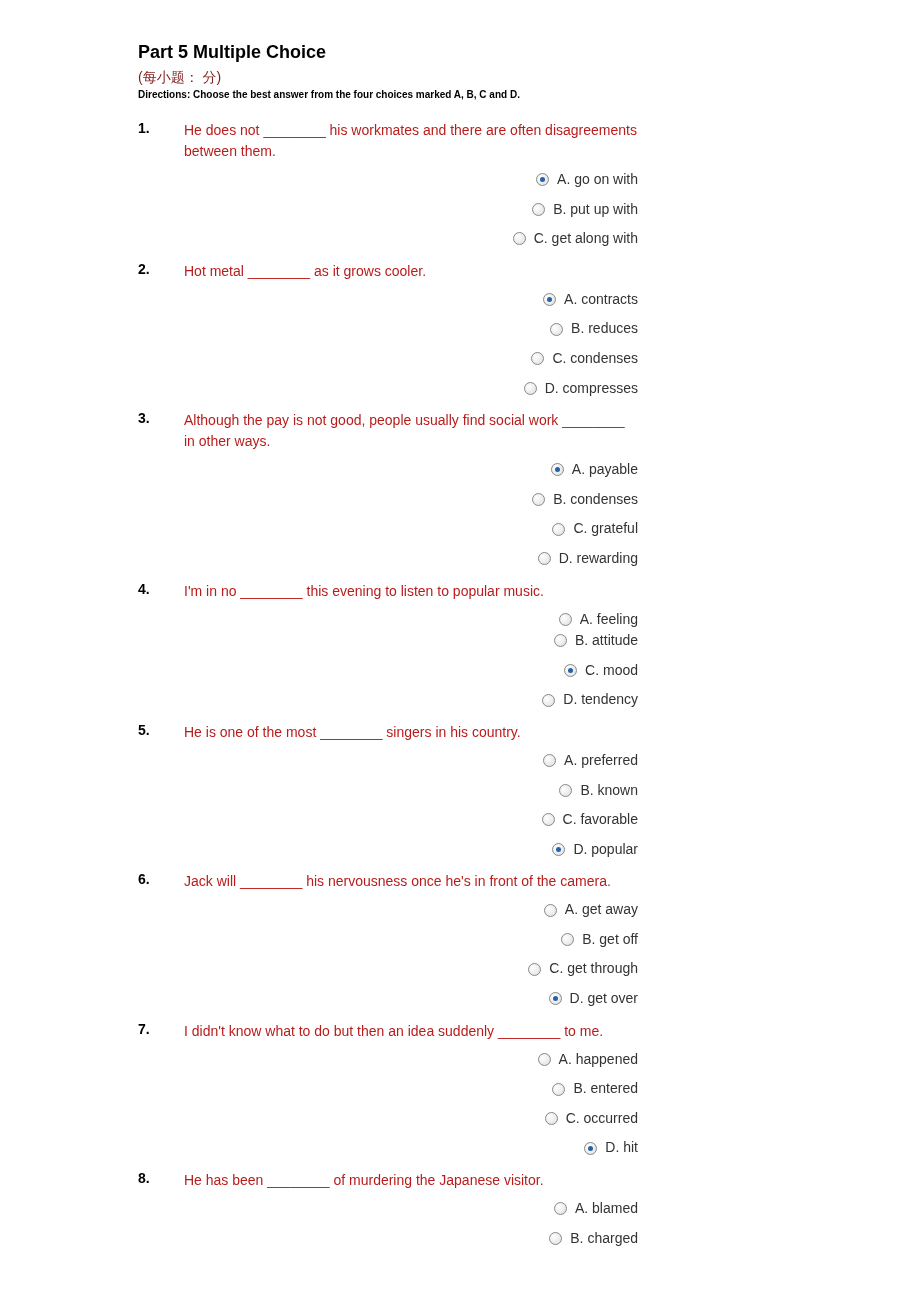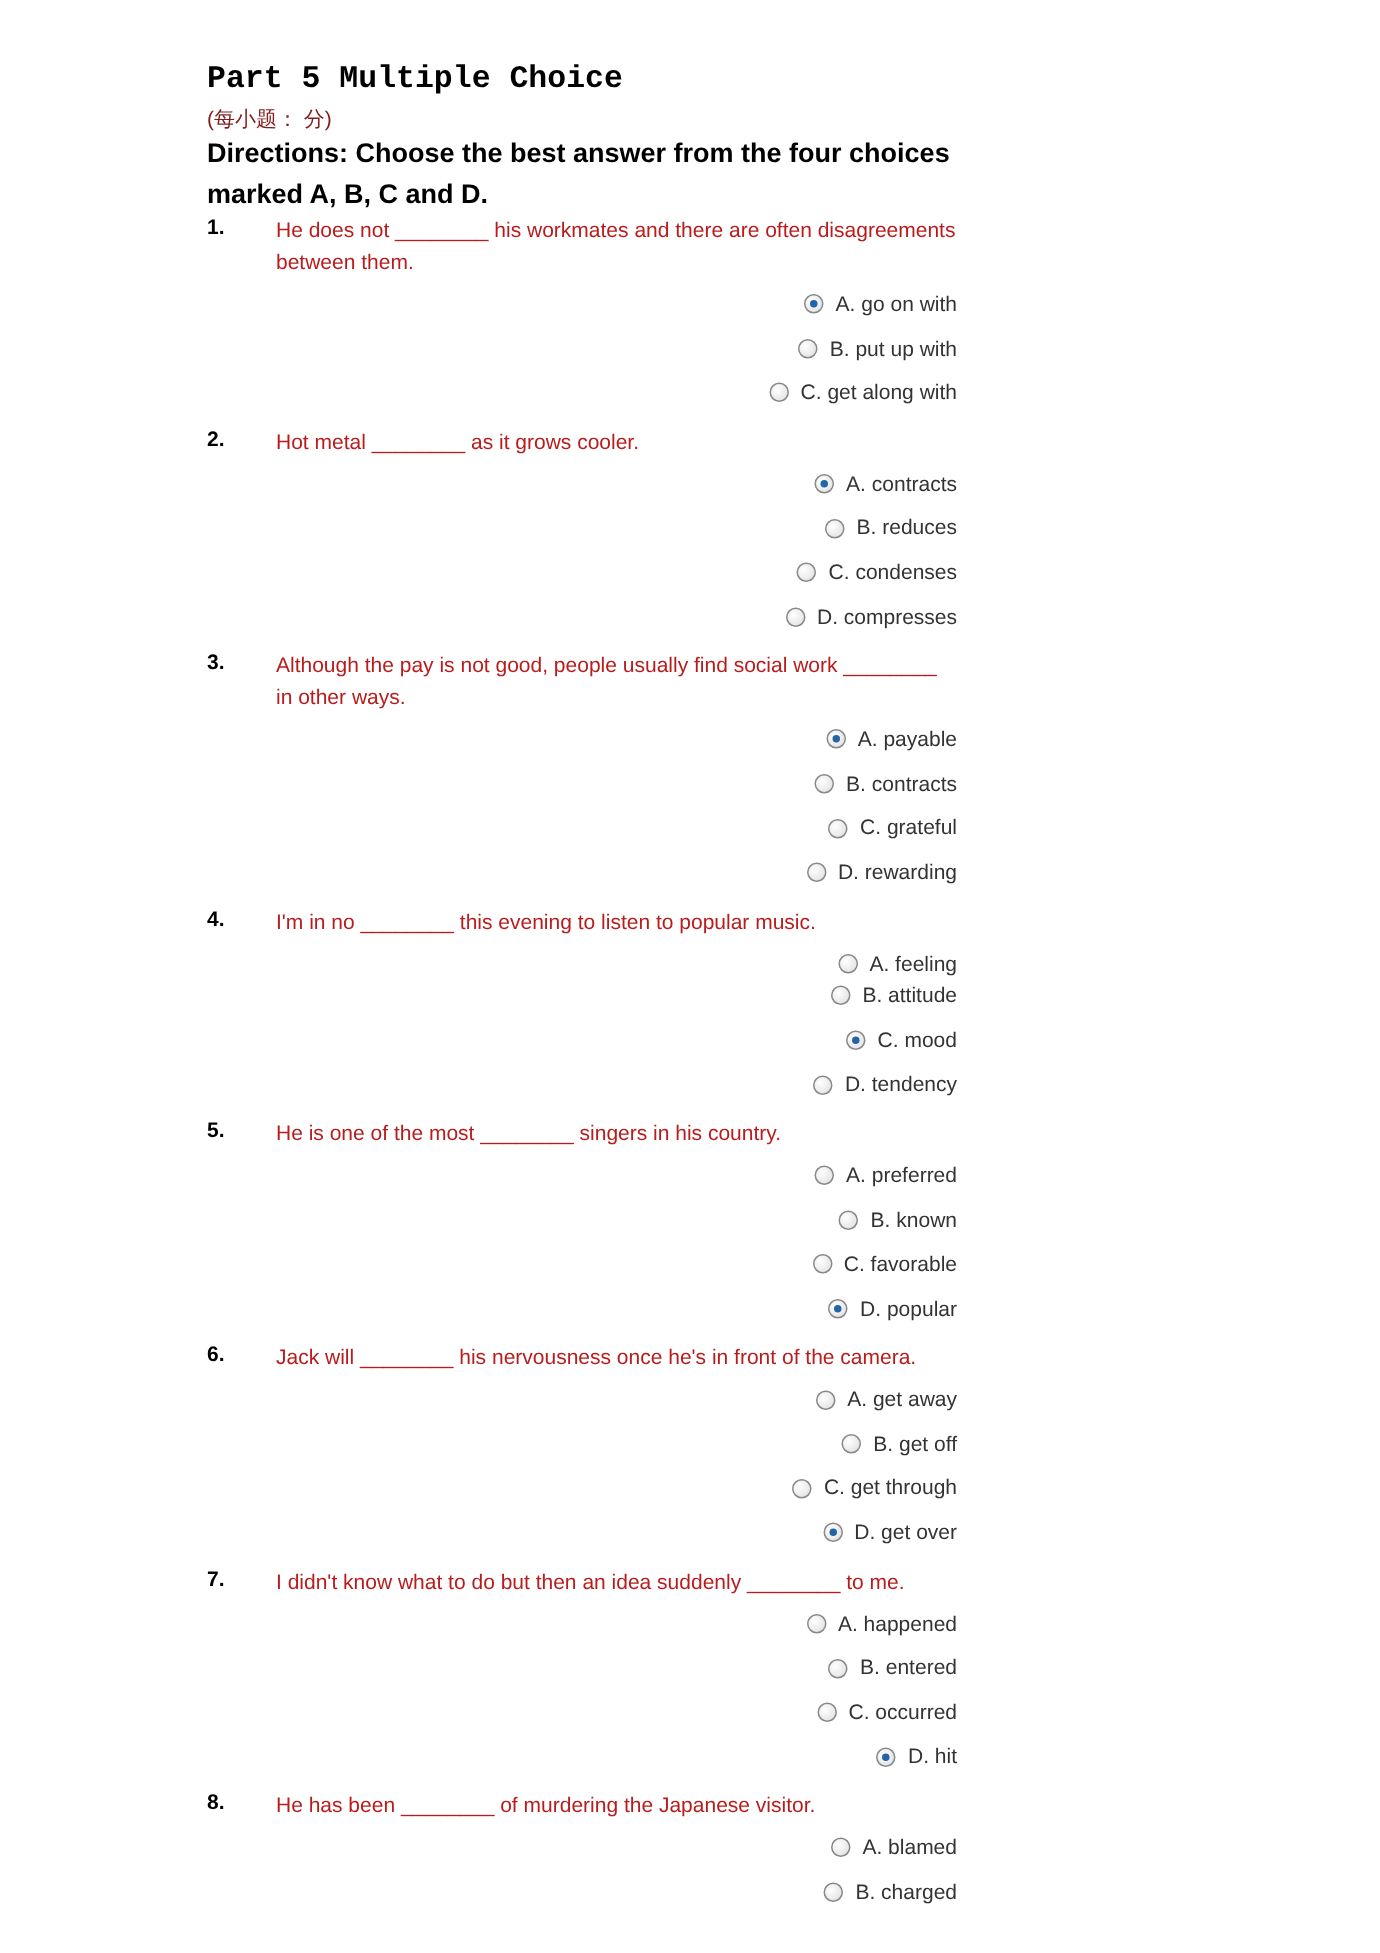--- a/index.html
+++ b/index.html
@@ -8,36 +8,35 @@
       font-size: 14px;
       color: #333;
       background: #fff;
       padding: 42px 0;
     }
     .container {
       width: 500px;
       margin-left: 138px;
     }
     .title {
-      font-size: 21px;
+      font-size: 18px;
       font-weight: bold;
       color: #000;
       margin-bottom: 6px;
-      font-family: Liberation Mono, monospace;
     }
     .subtitle {
       font-size: 14px;
       color: #7f1d1d;
     }
     .directions {
-      font-size: 18px;
+      font-size: 10px;
       font-weight: bold;
       color: #000;
       line-height: 1.5;
-      margin-bottom: 0;
+      margin-bottom: 18px;
     }
     .question {
       margin-bottom: 12px;
     }
     .question-head {
       display: flex;
       align-items: flex-start;
       margin-bottom: 8px;
     }
     .qnum {
@@ -145,21 +144,21 @@
           <div class="qnum">3.</div>
           <div class="qtext">Although the pay is not good, people usually find social work ________ in other ways.</div>
         </div>
         <div class="options">
           <div class="option">
             <span class="radio selected"></span>
             <span class="option-text">A. payable</span>
           </div>
           <div class="option">
             <span class="radio"></span>
-            <span class="option-text">B. contracts</span>
+            <span class="option-text">B. condenses</span>
           </div>
           <div class="option">
             <span class="radio"></span>
             <span class="option-text">C. grateful</span>
           </div>
           <div class="option">
             <span class="radio"></span>
             <span class="option-text">D. rewarding</span>
           </div>
         </div>

